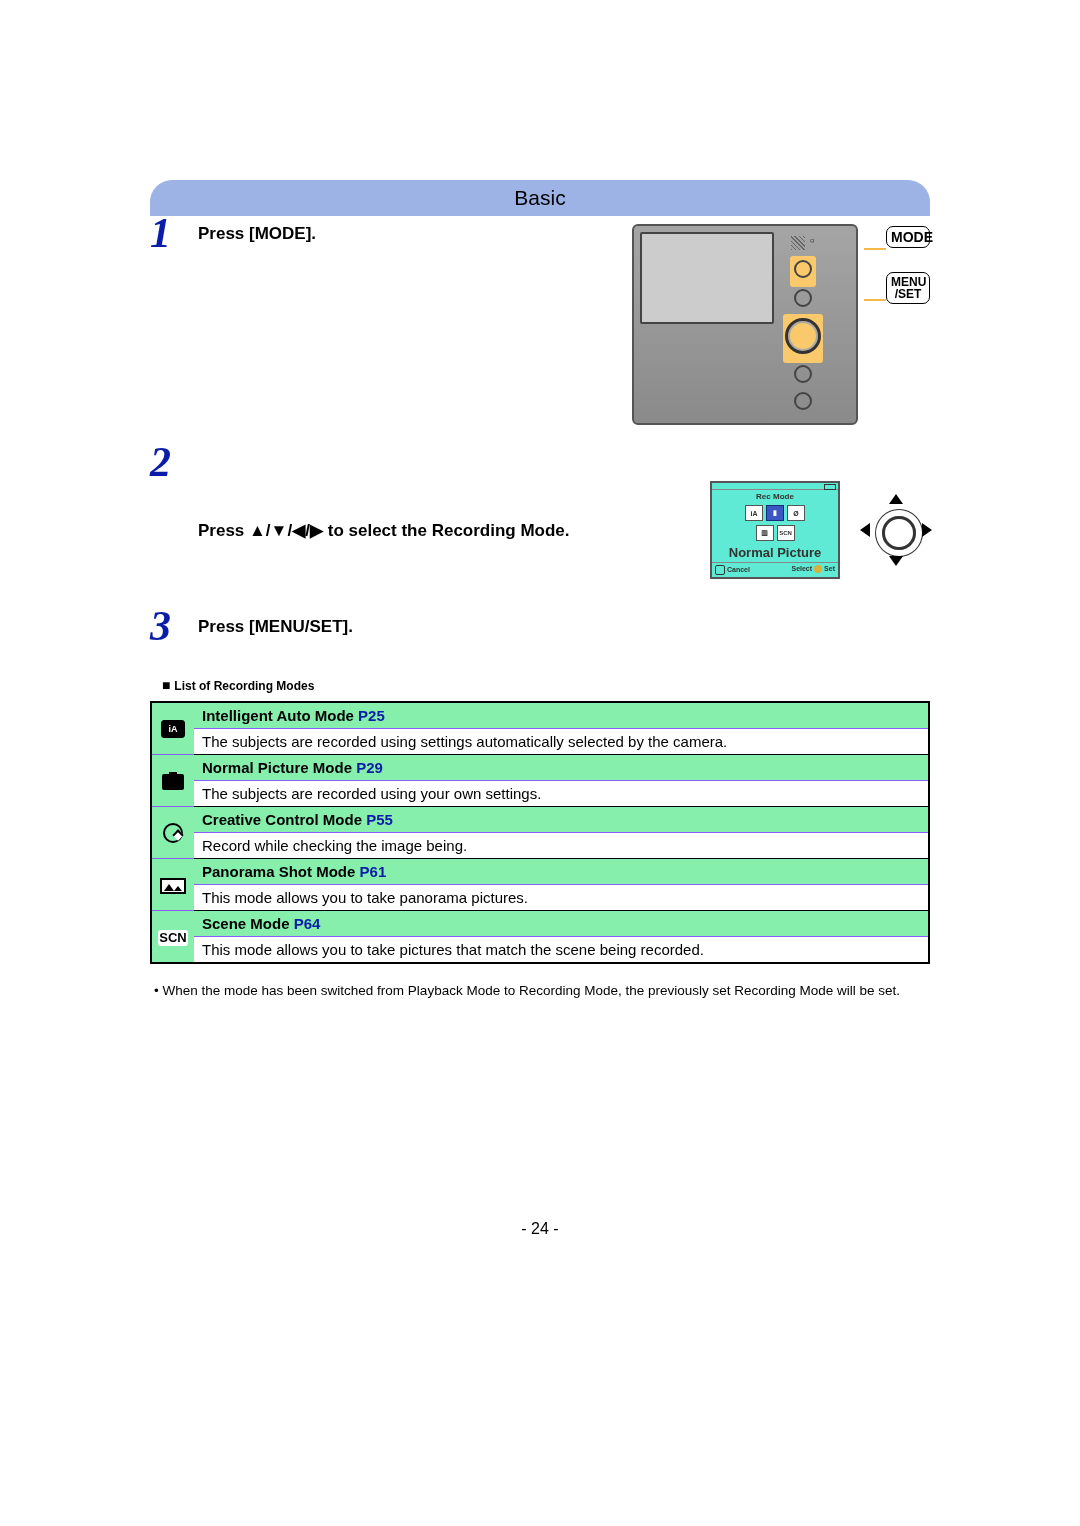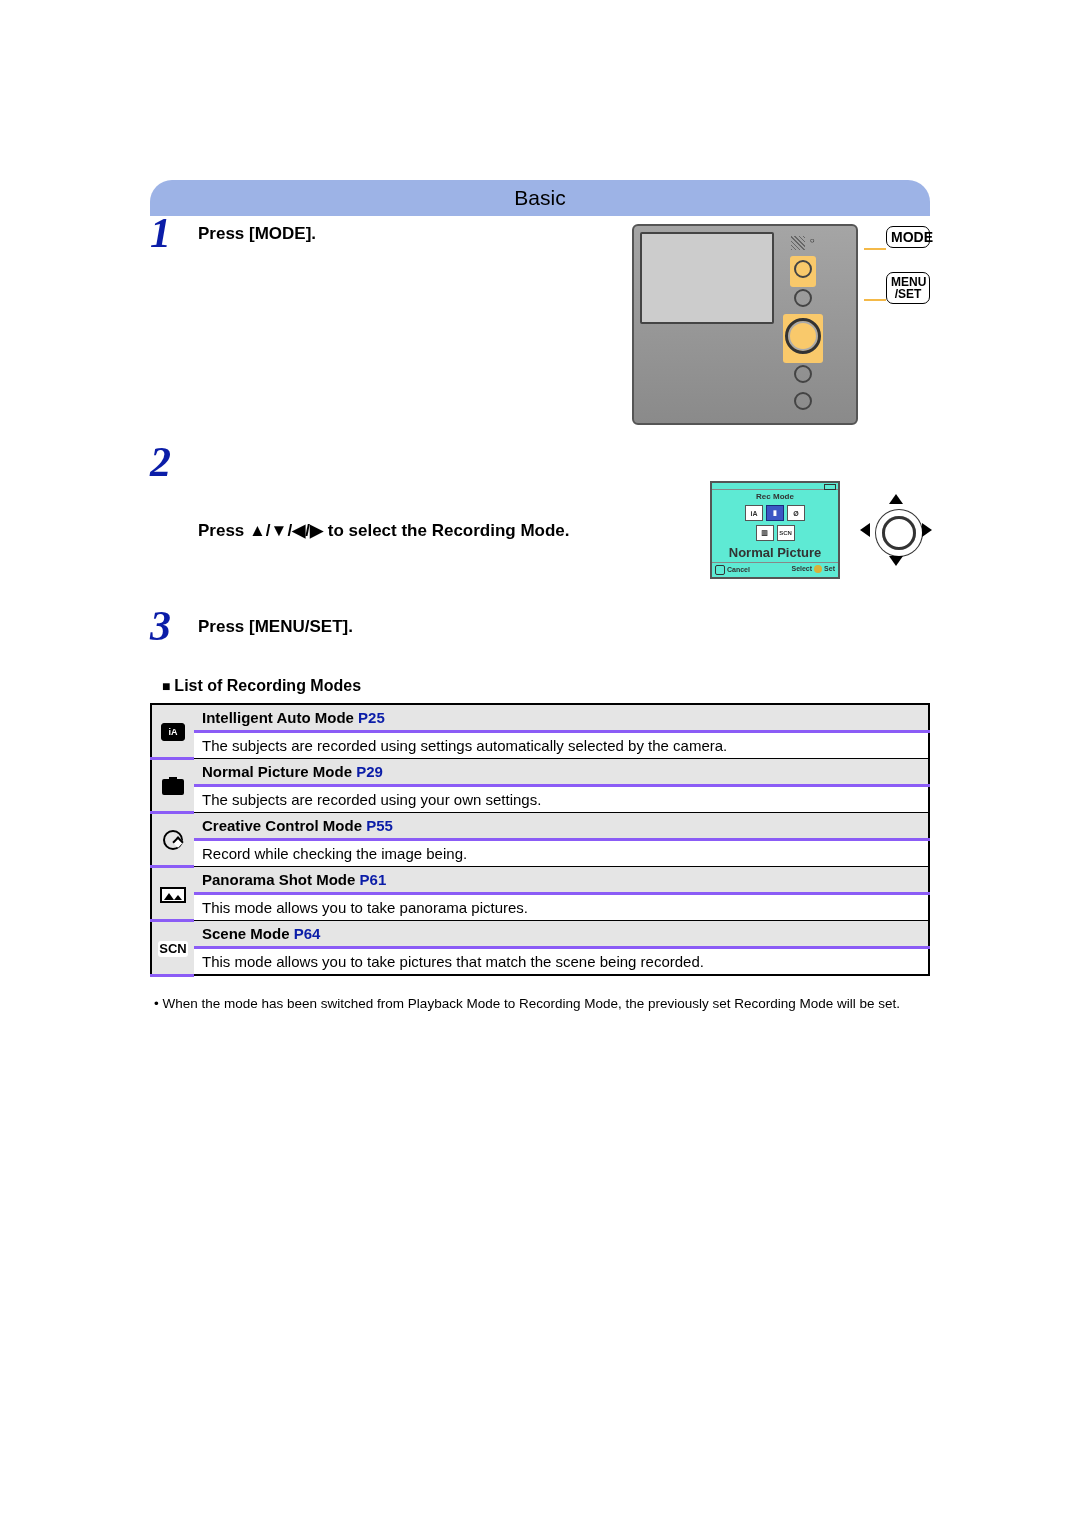--- a/index.html
+++ b/index.html
@@ -190,37 +190,37 @@
   .dpad-down { left:50%; bottom:-2px; margin-left:-7px; border-left:7px solid transparent; border-right:7px solid transparent; border-top:10px solid #000;}
   .dpad-left { top:50%; left:-2px; margin-top:-7px; border-top:7px solid transparent; border-bottom:7px solid transparent; border-right:10px solid #000;}
   .dpad-right { top:50%; right:-2px; margin-top:-7px; border-top:7px solid transparent; border-bottom:7px solid transparent; border-left:10px solid #000;}
 
   .arrows-inline {
     font-family: Arial, sans-serif;
   }
 
   
   .list-heading {
-    font-size: 16px;
+    font-size: 12px;
     font-weight: bold;
     margin: 14px 0 8px 12px;
   }
   .list-heading::before {
     content: "■ ";
     font-size: 14px;
   }
   table.modes {
     width: 100%;
     border-collapse: collapse;
     border: 2px solid #000;
   }
   table.modes tr.hdr td {
-    background: #e5e5e5;
+    background: #86efac;
     border-top: 1px solid #000;
-    border-bottom: 3px solid #8b5cf6;
+    border-bottom: 1px solid #8b5cf6;
     font-weight: bold;
     font-size: 15px;
     padding: 4px 8px 4px 8px;
   }
   table.modes tr.hdr td.icon-cell {
     width: 34px;
     text-align: center;
     vertical-align: middle;
     padding: 3px 4px;
   }
@@ -388,13 +388,14 @@
           <td>Scene Mode <a class="page-ref">P64</a></td>
         </tr>
         <tr class="desc">
           <td>This mode allows you to take pictures that match the scene being recorded.</td>
         </tr>
       </tbody>
   </table>
 
   <div class="note">• <span>When the mode has been switched from Playback Mode to Recording Mode, the previously set Recording Mode will be set.</span></div>
 
+  <div class="footer">- 24 -</div>
 </div>
 
 </body></html>

